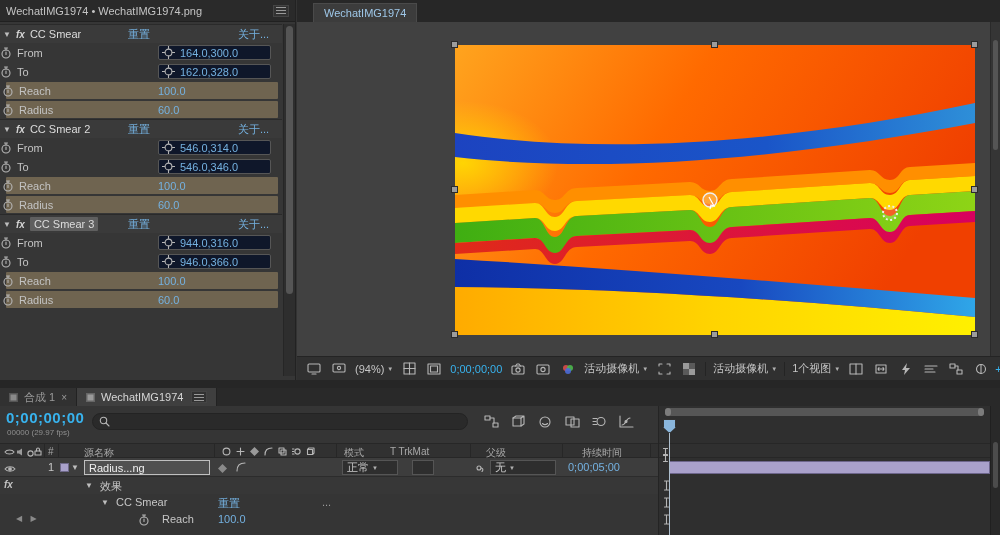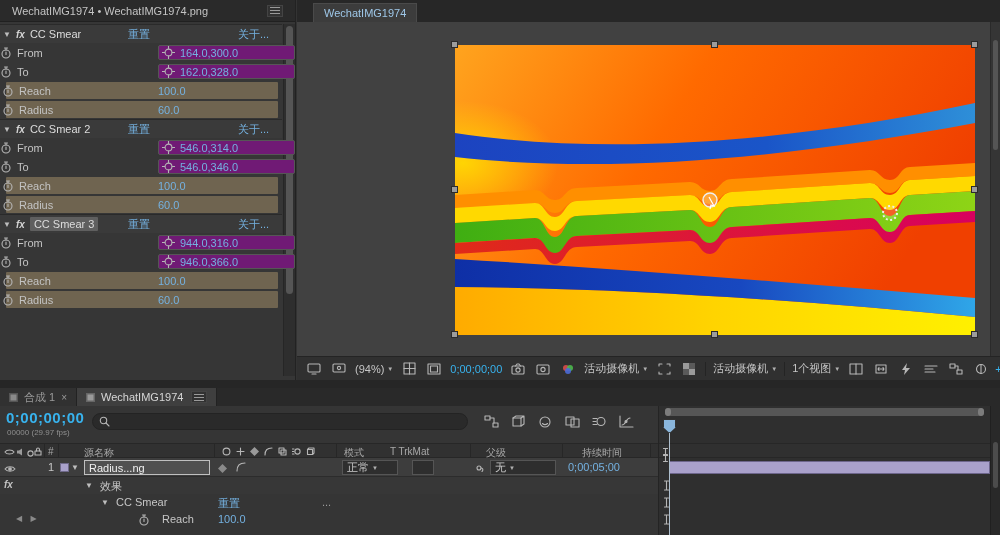--- a/index.html
+++ b/index.html
@@ -9,36 +9,36 @@
   
   .blue{color:#74b1e0}
   .cyan{color:#38b3ee}
   svg.i{stroke:#b6b6b6;fill:none;stroke-width:1.1;stroke-linecap:round;stroke-linejoin:round;flex:none}
   .car{font-size:6px;color:#b0b0b0;margin-left:3px}
   .twist{width:14px;text-align:center;font-size:8px;color:#bdbdbd;flex:none;position:relative;z-index:1}
   .ibeam{position:absolute}
 
   
   .ecp{position:absolute;left:0;top:0;width:296px;height:380px;background:#363636;border-right:1px solid #222}
-  .ecp-head{height:22px;background:#2a2a2a;border-bottom:1px solid #202020;display:flex;align-items:center;padding:0 12px;color:#c4c4c4}
+  .ecp-head{height:22px;background:#2a2a2a;border-bottom:1px solid #202020;display:flex;align-items:center;padding:0 6px;color:#c4c4c4}
   .panelmenu{margin-left:auto;width:16px;height:12px;background:#323232;border:1px solid #444;display:flex;flex-direction:column;justify-content:center;gap:2px;padding:0 2px}
   .panelmenu i{display:block;height:1px;background:#9a9a9a}
   .ecp-rows{position:absolute;top:24px;left:0;right:13px}
   .ecp-row{position:relative;height:19px;display:flex;align-items:center;color:#c3c3c3}
   .ecp-row>*{position:relative;z-index:1}
   .fx-head{border-top:1px solid #2a2a2a;background:#3a3a3a}
   .fxbadge{font-style:italic;font-weight:bold;font-size:10px;color:#d2d2d2;margin:0 5px 0 2px}
   .fxname{color:#dcdcdc}
   .fxname.sel{background:#5f5f5f;padding:1px 4px;border-radius:1px}
   .lnk{position:absolute;color:#74b1e0;z-index:1}
   .lnk.reset{left:128px}.lnk.about{left:238px}
   .prop{}
   .plabel{margin-left:5px}
   .vcell{position:absolute;left:158px;top:2px;height:15px;display:flex;align-items:center;gap:5px}
-  .vcell.box{width:137px;background:#701a75;border:1px solid #565656;border-radius:2px;padding:0 3px}
+  .vcell.box{width:113px;background:#0f172a;border:1px solid #565656;border-radius:2px;padding:0 3px}
   .tan::before{content:"";position:absolute;left:6px;right:4px;top:1px;bottom:1px;background:#6f6450;border-radius:1px;z-index:0}
   .ecp-sb{position:absolute;right:0;top:24px;bottom:4px;width:12px;background:#2e2e2e;border-left:1px solid #262626}
   .ecp-sb .thumb{position:absolute;top:2px;left:2px;right:2px;height:268px;background:#555;border-radius:4px}
 
   
   .viewer{position:absolute;left:297px;top:0;right:0;height:380px;background:#2d2d2d}
   .vtabbar{height:22px;background:#272727;position:relative}
   .vtab{position:absolute;left:16px;top:3px;height:19px;display:flex;align-items:center;padding:0 10px;background:#3c3c3c;border:1px solid #4a4a4a;border-bottom:none;color:#9ec7e8}
   .vcontent{position:absolute;top:22px;left:0;right:0;height:334px;background:#414141;overflow:hidden}
   .comp{position:absolute;left:158px;top:23px;width:520px;height:290px}

